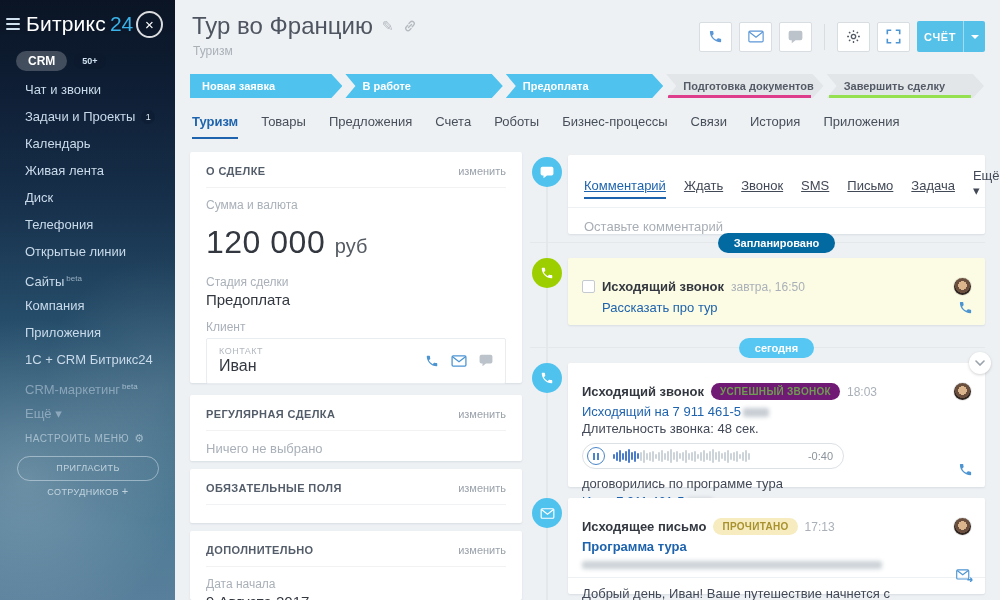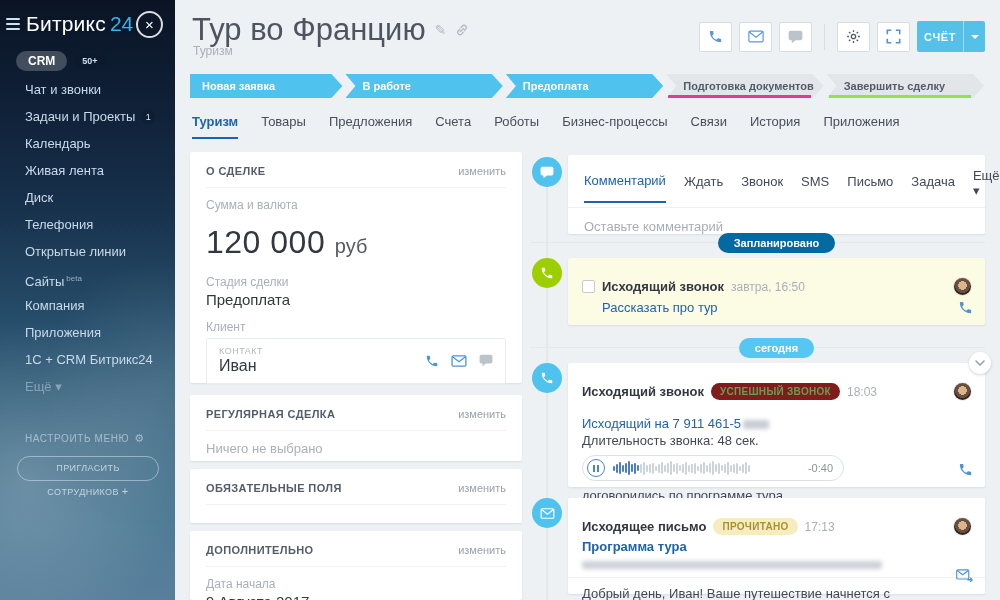--- a/index.html
+++ b/index.html
@@ -37,21 +37,21 @@
   .cfg-row .gear-glyph { font-size:11px; margin-left:5px; }
   .invite-btn { position:absolute; left:17px; top:456px; width:142px; height:25px; border:1px solid rgba(235,243,250,.45);
     border-radius:13px; color:rgba(235,243,250,.7); font-size:9px; letter-spacing:.4px; text-align:center;
     line-height:23px; cursor:pointer; }
   .invite-btn .plus { margin-left:3px; font-size:11px; }
 
   
   .main { position:absolute; left:175px; top:0; width:825px; height:600px; }
 
   .page-title-row { position:absolute; left:17px; top:12px; display:flex; align-items:center; gap:9px; }
-  .page-title { font-size:31px; color:#4e5560; font-weight:400; }
+  .page-title { font-size:24px; color:#4e5560; font-weight:400; }
   .edit-pencil { color:#b3bac1; font-size:14px; cursor:pointer; }
   .subtitle { position:absolute; left:18px; top:44px; font-size:12px; color:#a9b1b8; }
 
   .actions { position:absolute; right:15px; top:21px; display:flex; align-items:center; gap:7px; }
   .hbtn { width:33px; height:30px; background:#fff; border:1px solid #d8dde2; border-radius:2px;
     display:flex; align-items:center; justify-content:center; cursor:pointer; }
   .vdiv { width:1px; height:26px; background:#d8dde2; margin:0 5px; }
   .invoice-btn { display:flex; height:31px; background:#55c1e8; border-radius:2px; overflow:hidden; cursor:pointer; }
   .invoice-main { color:#fff; font-size:11px; font-weight:bold; letter-spacing:.6px; padding:0 7px;
     display:flex; align-items:center; }
@@ -113,21 +113,21 @@
   .tl-green { background:#9dcf00; }
   .hrule { position:absolute; left:0; right:0; height:1px; background:#e4e8eb; }
   .pill { position:absolute; left:38px; width:417px; text-align:center; }
   .pill span { display:inline-block; color:#fff; font-size:11px; font-weight:bold; padding:4px 16px; border-radius:12px; }
   .pill-green span { background:#0369a1; }
   .pill-blue span { background:#56c7f2; }
 
   .tcard { position:absolute; left:38px; width:417px; }
   .composer { top:3px; height:79px; }
   .ctabs { display:flex; align-items:center; gap:18px; padding:13px 16px 0; border-bottom:1px solid #eef1f3; }
-  .ctab { font-size:13px; color:#424956; padding-bottom:13px; cursor:pointer; }
+  .ctab { font-size:13px; color:#424956; padding-bottom:4px; cursor:pointer;text-decoration:underline; }
   .ctab.active { color:#1e63ad; border-bottom:2px solid #1e63ad; margin-bottom:-1px; }
   .ctab-more { margin-left:auto; font-size:13px; color:#424956; cursor:pointer; padding-bottom:9px; }
   .composer-input { padding:11px 16px; font-size:13px; color:#a8aeb5; cursor:text; }
 
   .entry { padding:20px 14px; }
   .e-row { display:flex; align-items:center; gap:7px; }
   .e-title { font-size:13px; font-weight:bold; color:#333840; }
   .e-time { font-size:12px; color:#a9b0b8; }
   .e-avatar { margin-left:auto; width:17px; height:17px; border-radius:50%; flex:none;
     background:radial-gradient(circle at 50% 44%, #d9b48c 0 33%, #6b4f3e 35% 58%, #2e2420 60% 100%);
@@ -135,21 +135,21 @@
   .e-link { color:#1e63ad; cursor:pointer; }
   .blur-chip { display:inline-block; width:26px; height:9px; background:#c7cdd3; filter:blur(2px);
     border-radius:2px; vertical-align:middle; margin-left:2px; }
   .checkbox { width:13px; height:13px; border:1px solid #c3cad1; border-radius:2px; background:#fff; cursor:pointer; flex:none; }
   .planned-card { top:106px; height:67px; background:#fcfbe3; }
   .planned-card .e-row2 { margin:5px 0 0 20px; }
   .corner-icon { position:absolute; right:12px; bottom:10px; cursor:pointer; }
 
   .call-card { top:211px; height:124px; }
   .status-pill { font-size:10px; font-weight:bold; letter-spacing:.3px; padding:3px 9px; border-radius:10px; }
-  .pill-success { background:#7f1d1d; color:#6f9b52; }
+  .pill-success { background:#701a75; color:#6f9b52; }
   .pill-read { background:#f6ecc0; color:#a8922e; }
   .collapse-btn { position:absolute; top:-11px; right:-6px; width:22px; height:22px; border-radius:50%;
     background:#fff; box-shadow:0 1px 3px rgba(0,0,0,.18); display:flex; align-items:center; justify-content:center; cursor:pointer; }
   .player { display:flex; align-items:center; gap:8px; width:262px; height:26px; border:1px solid #dce1e5;
     border-radius:13px; padding:0 10px 0 4px; margin:7px 0; }
   .pause-btn { width:18px; height:18px; border:1.5px solid #4a86c9; border-radius:50%; flex:none;
     display:flex; align-items:center; justify-content:center; gap:2px; cursor:pointer; }
   .pause-btn i { display:block; width:2px; height:7px; background:#4a86c9; }
   .wave { display:flex; align-items:center; gap:1px; height:18px; flex:1; cursor:pointer; }
   .wave i { width:2px; background:#ccd3d9; border-radius:1px; }
@@ -190,20 +190,21 @@
       <div class="nav-item"><span>Задачи и Проекты</span><span class="nav-badge">1</span></div>
       <div class="nav-item"><span>Календарь</span></div>
       <div class="nav-item"><span>Живая лента</span></div>
       <div class="nav-item"><span>Диск</span></div>
       <div class="nav-item"><span>Телефония</span></div>
       <div class="nav-item"><span>Открытые линии</span></div>
       <div class="nav-item"><span>Сайты</span><sup>beta</sup></div>
       <div class="nav-item"><span>Компания</span></div>
       <div class="nav-item"><span>Приложения</span></div>
       <div class="nav-item"><span>1С + CRM Битрикс24</span></div>
+      <div class="nav-item muted"><span>CRM-маркетинг</span><sup>beta</sup></div>
       <div class="nav-item muted"><span>Ещё</span> <span>▾</span></div>
     </div>
     <div class="cfg-row"><span>НАСТРОИТЬ МЕНЮ</span><span class="gear-glyph">⚙</span></div>
     <div class="invite-btn"><span>ПРИГЛАСИТЬ СОТРУДНИКОВ</span><span class="plus">+</span></div>
   </div>
 
   <div class="main">
 
     <div class="page-title-row">
       <span class="page-title">Тур во Францию</span>
@@ -424,21 +425,21 @@
           <svg width="10" height="6" viewBox="0 0 10 6" fill="none" stroke="#9aa2ab" stroke-width="1.6" stroke-linecap="round">
               <path d="M1 1l4 4 4-4"></path>
             </svg>
         </div>
         <div class="e-row">
           <span class="e-title">Исходящий звонок</span>
           <span class="status-pill pill-success">УСПЕШНЫЙ ЗВОНОК</span>
           <span class="e-time">18:03</span>
           <span class="e-avatar"></span>
         </div>
-        <div style="margin-top:16px">
+        <div style="margin-top:4px">
           <span class="e-link">Исходящий на 7 911 461-5</span><span class="blur-chip"></span>
         </div>
         <div class="e-note">Длительность звонка: 48 сек.</div>
         <div class="player">
           <span class="pause-btn">
               <i></i>
               <i></i>
             </span>
           <span class="wave">
               <i class="b" style="height: 5px;"></i>

